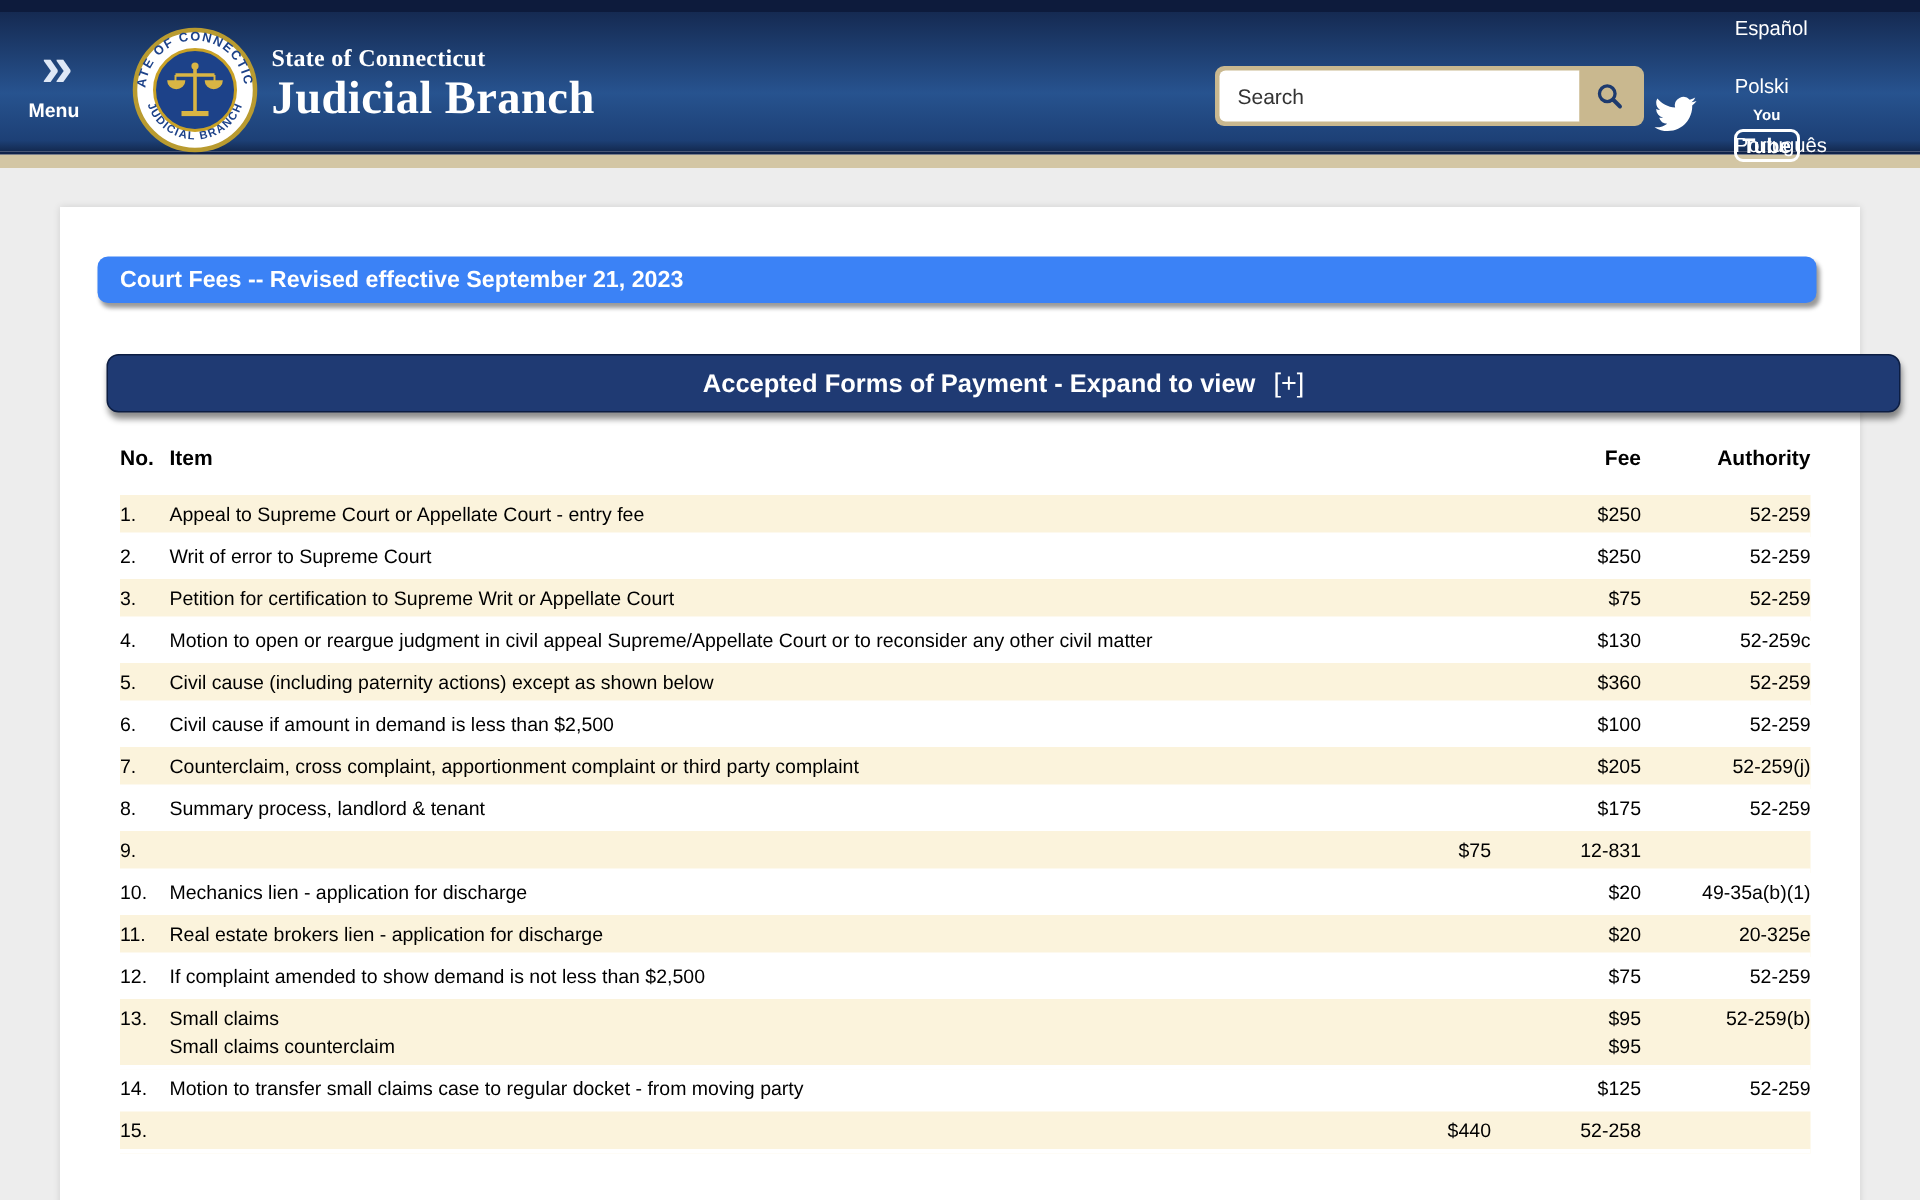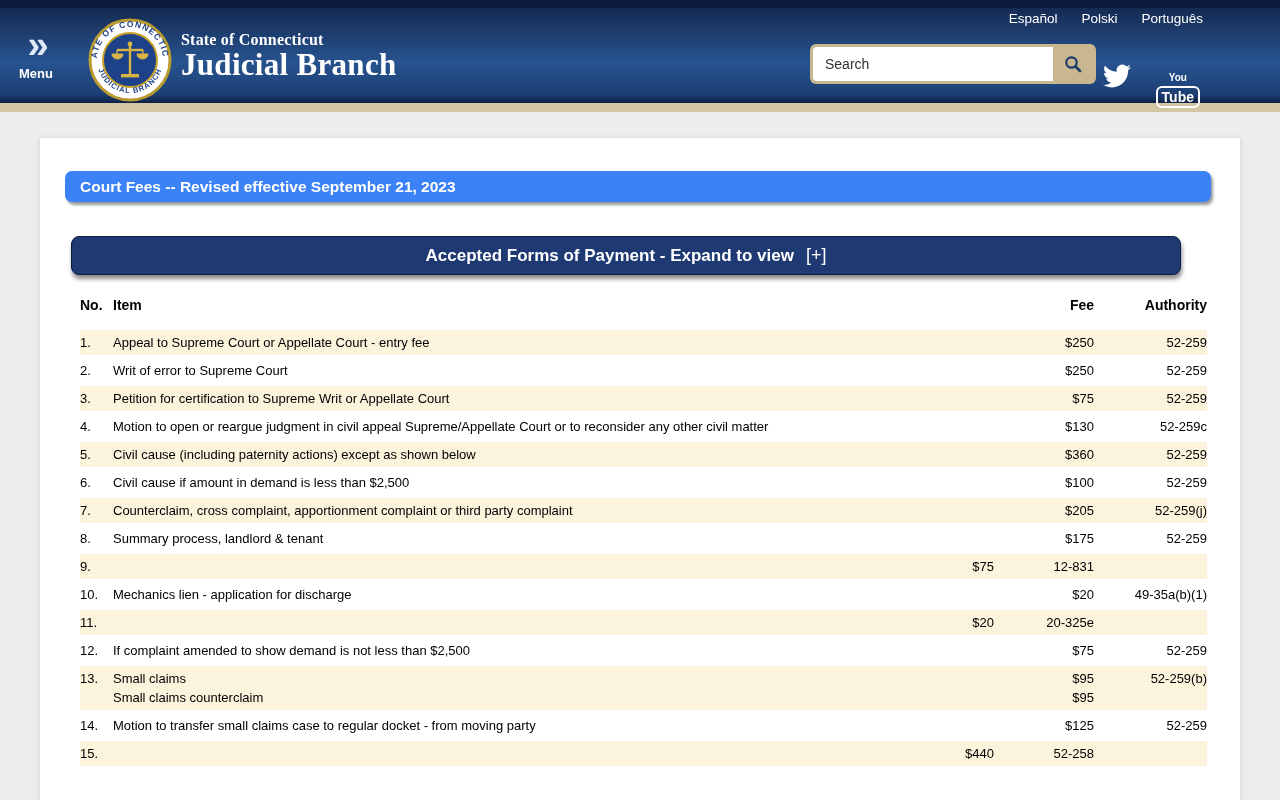--- a/index.html
+++ b/index.html
@@ -20,21 +20,21 @@
     letter-spacing:-4px; }
   .menu-label { font-size:13px; font-weight:bold; margin-top:2px; }
 
   .seal { position:absolute; left:88px; top:10px; }
 
   .brand { position:absolute; left:181px; top:23px; color:#fff;
     font-family:"Liberation Serif", serif; }
   .brand-pre  { font-size:16px; font-weight:bold; letter-spacing:.2px; }
   .brand-main { font-size:31px; font-weight:bold; line-height:32px; letter-spacing:.3px; }
 
-  .lang-row { position:absolute; top:3px; right:77px; display:flex; gap:24px; }
+  .lang-row { position:absolute; top:3px; right:62px; display:flex; gap:24px;flex-direction:column; }
   .lang-row a { color:#fff; font-size:13.5px; text-decoration:none; cursor:pointer; }
 
   .search-wrap { position:absolute; left:810px; top:36px; width:286px; height:40px;
     background:#c9b88f; border-radius:6px; padding:3px; display:flex; }
   .search-input { flex:1; border:none; outline:none; background:#fff;
     border-radius:4px 0 0 4px; padding:0 12px; font-size:14px; color:#333;
     font-family:"Liberation Sans", sans-serif; }
   .search-input::placeholder { color:#333; opacity:1; }
   .search-btn { width:40px; border:none; background:#c9b88f; cursor:pointer;
     display:flex; align-items:center; justify-content:center; border-radius:0 4px 4px 0; }
@@ -47,21 +47,21 @@
     font-weight:bold; line-height:18px; margin-top:1px; }
 
   
   .card { width:1200px; margin:26px auto 0; background:#fff; min-height:700px;
     box-shadow:0 0 5px rgba(0,0,0,.12); padding-top:33px; }
 
   .title-bar { margin-left:25px; width:1146px; height:31px; background:#3b82f6;
     border-radius:7px; box-shadow:2px 3px 3px rgba(0,0,0,.40);
     color:#fff; font-size:15.5px; font-weight:bold; line-height:31px; padding-left:15px; }
 
-  .expand-bar { margin:34px 0 0 31px; width:1110px; height:39px; background:#1f3a73;
+  .expand-bar { margin:34px 0 0 31px; width:1196px; height:39px; background:#1f3a73;
     border:1px solid #0c1d42; border-radius:8px; box-shadow:1px 4px 4px rgba(0,0,0,.45);
     color:#fff; display:flex; align-items:center; justify-content:center; cursor:pointer; }
   .expand-label { font-size:17px; font-weight:bold; }
   .expand-plus  { font-size:18px; font-weight:normal; margin-left:12px; }
 
   
   .fees { margin:22px 33px 0 40px; }
   .thead { display:grid; grid-template-columns:33px auto 100px 113px;
     font-size:14px; font-weight:bold; color:#000; padding-bottom:17px; }
   .trow { display:grid; grid-template-columns:33px auto 100px 113px;
@@ -221,20 +221,21 @@
           <div class="cell c-authority">12-831</div>
         </div>
         <div class="trow even">
           <div class="cell c-no">10.</div>
           <div class="cell c-item">Mechanics lien - application for discharge</div>
           <div class="cell c-fee">$20</div>
           <div class="cell c-authority">49-35a(b)(1)</div>
         </div>
         <div class="trow odd">
           <div class="cell c-no">11.</div>
+          <div class="cell c-item">Real estate brokers lien - application for discharge</div>
           <div class="cell c-fee">$20</div>
           <div class="cell c-authority">20-325e</div>
         </div>
         <div class="trow even">
           <div class="cell c-no">12.</div>
           <div class="cell c-item">If complaint amended to show demand is not less than $2,500</div>
           <div class="cell c-fee">$75</div>
           <div class="cell c-authority">52-259</div>
         </div>
         <div class="trow odd">

